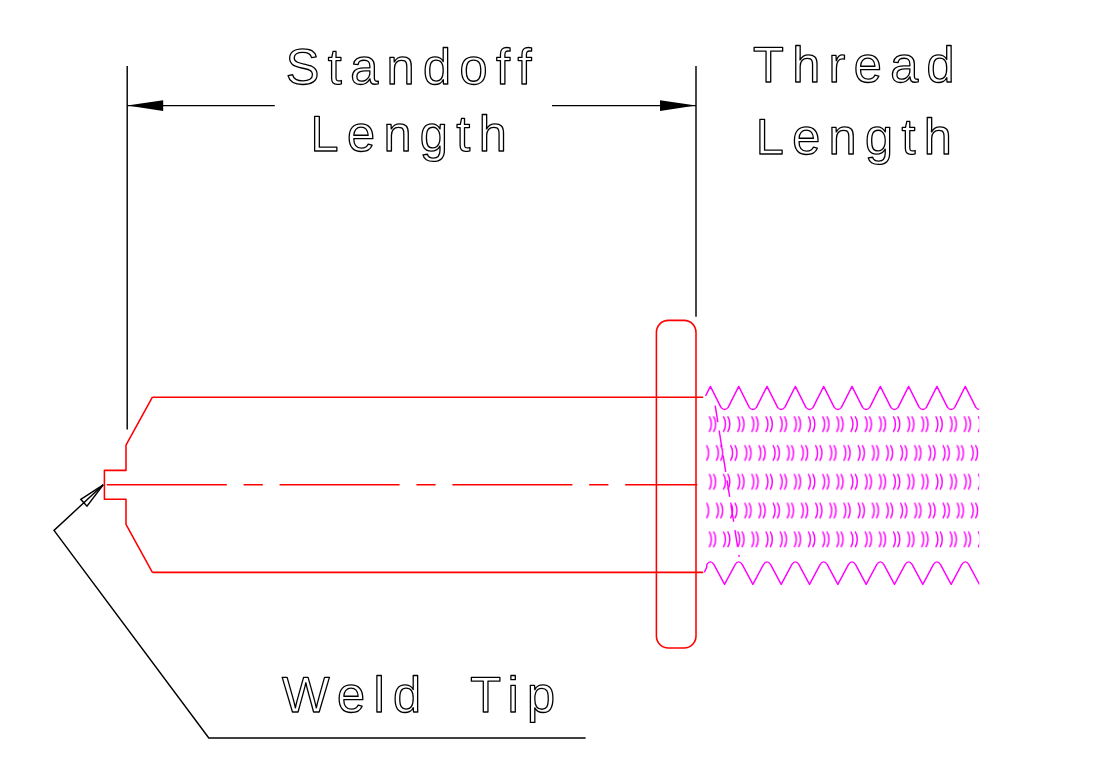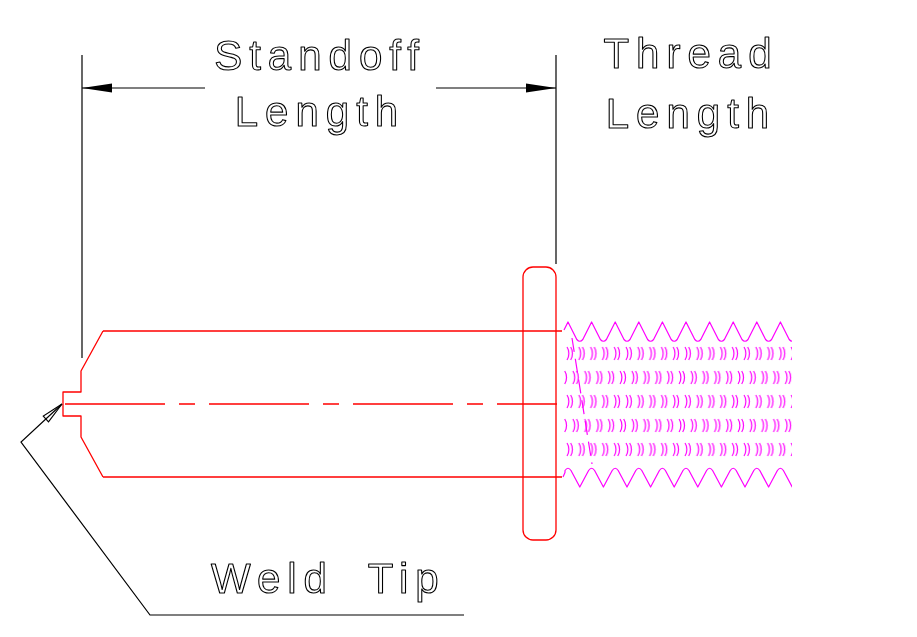--- a/index.html
+++ b/index.html
@@ -7,20 +7,21 @@
     padding: 0;
     background: #ffffff;
   }
   .canvas {
     position: relative;
     width: 792px;
     height: 637px;
     background: #ffffff;
     overflow: hidden;
     font-family: "Liberation Sans", sans-serif;
+    margin-left: 24px;
   }
   svg { display: block; }
   .cad-text {
     font-family: "Liberation Sans", sans-serif;
     font-size: 42px;
     letter-spacing: 7px;
     fill: none;
     stroke-width: 1.1px;
     stroke-linejoin: round;
   }

